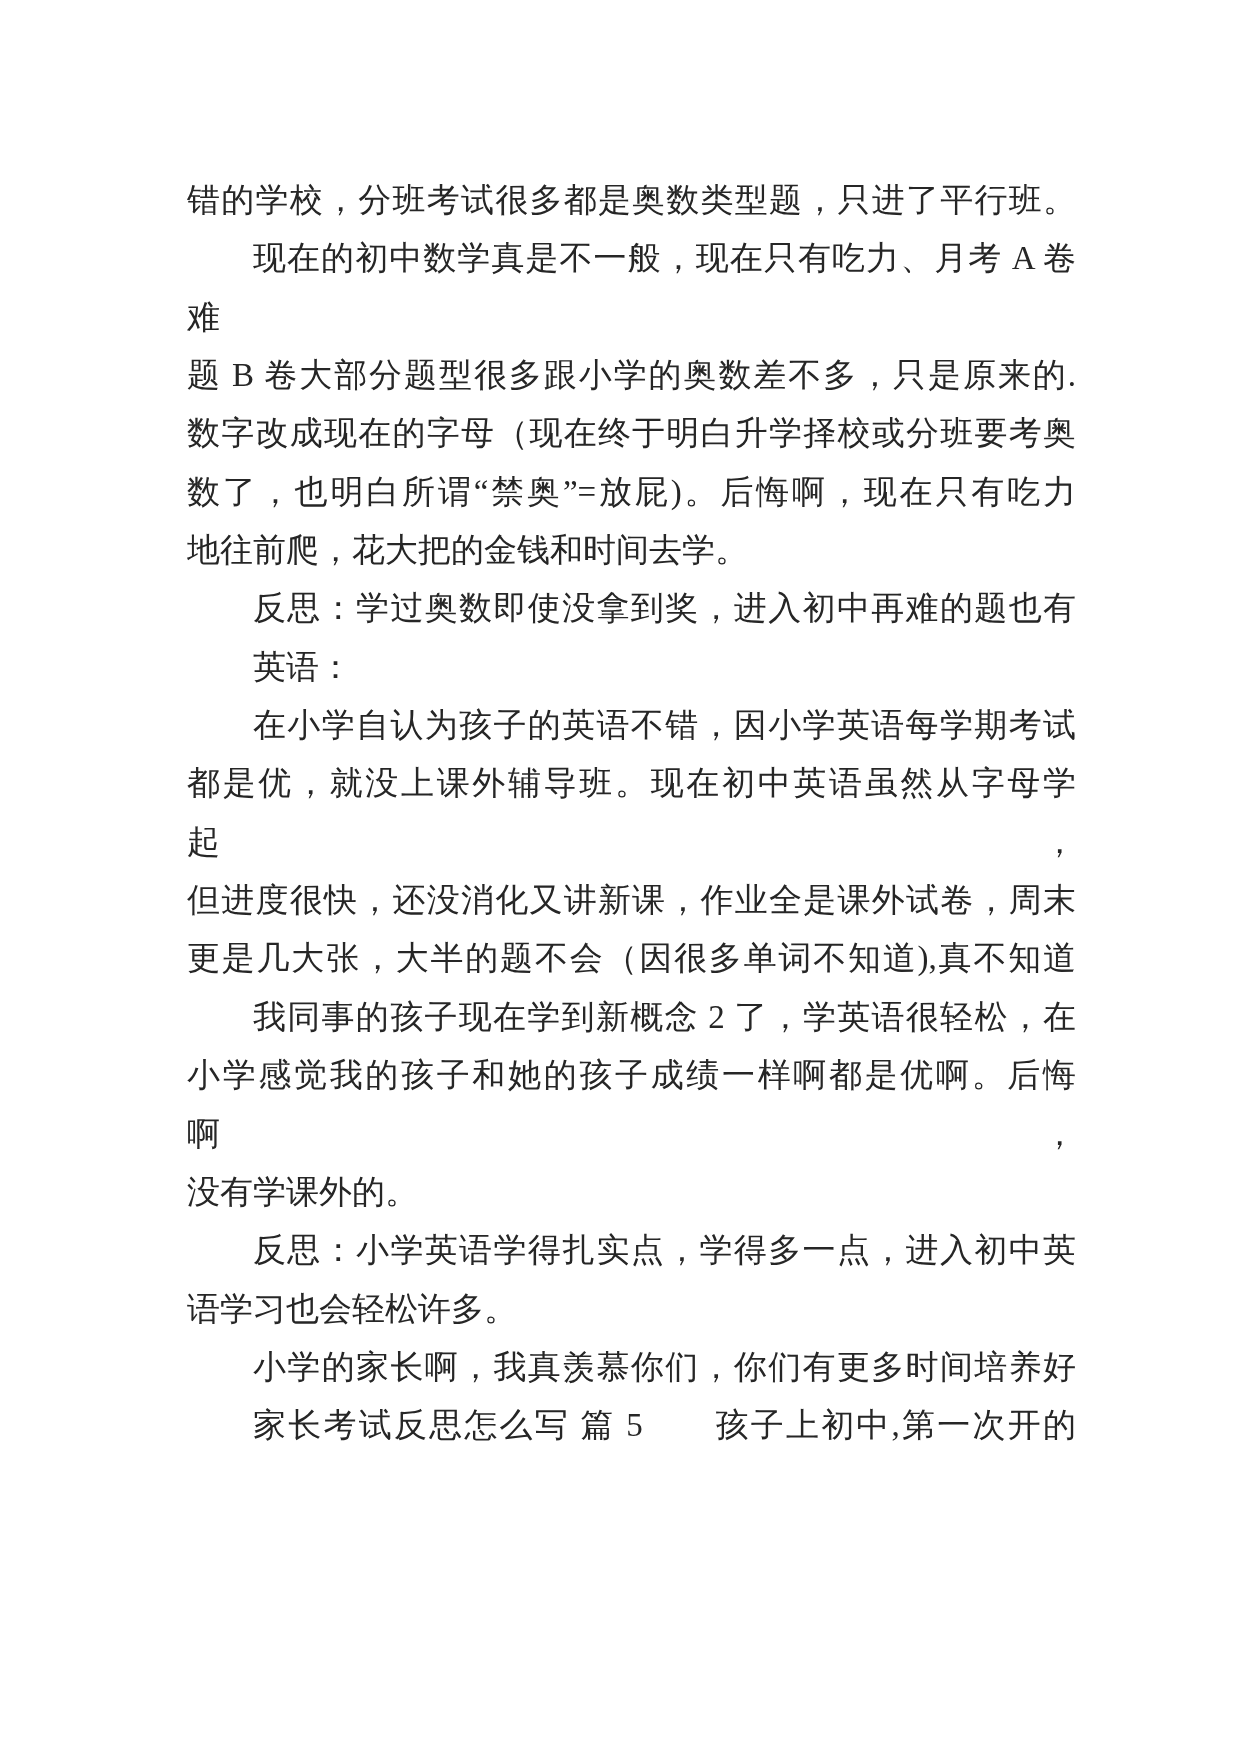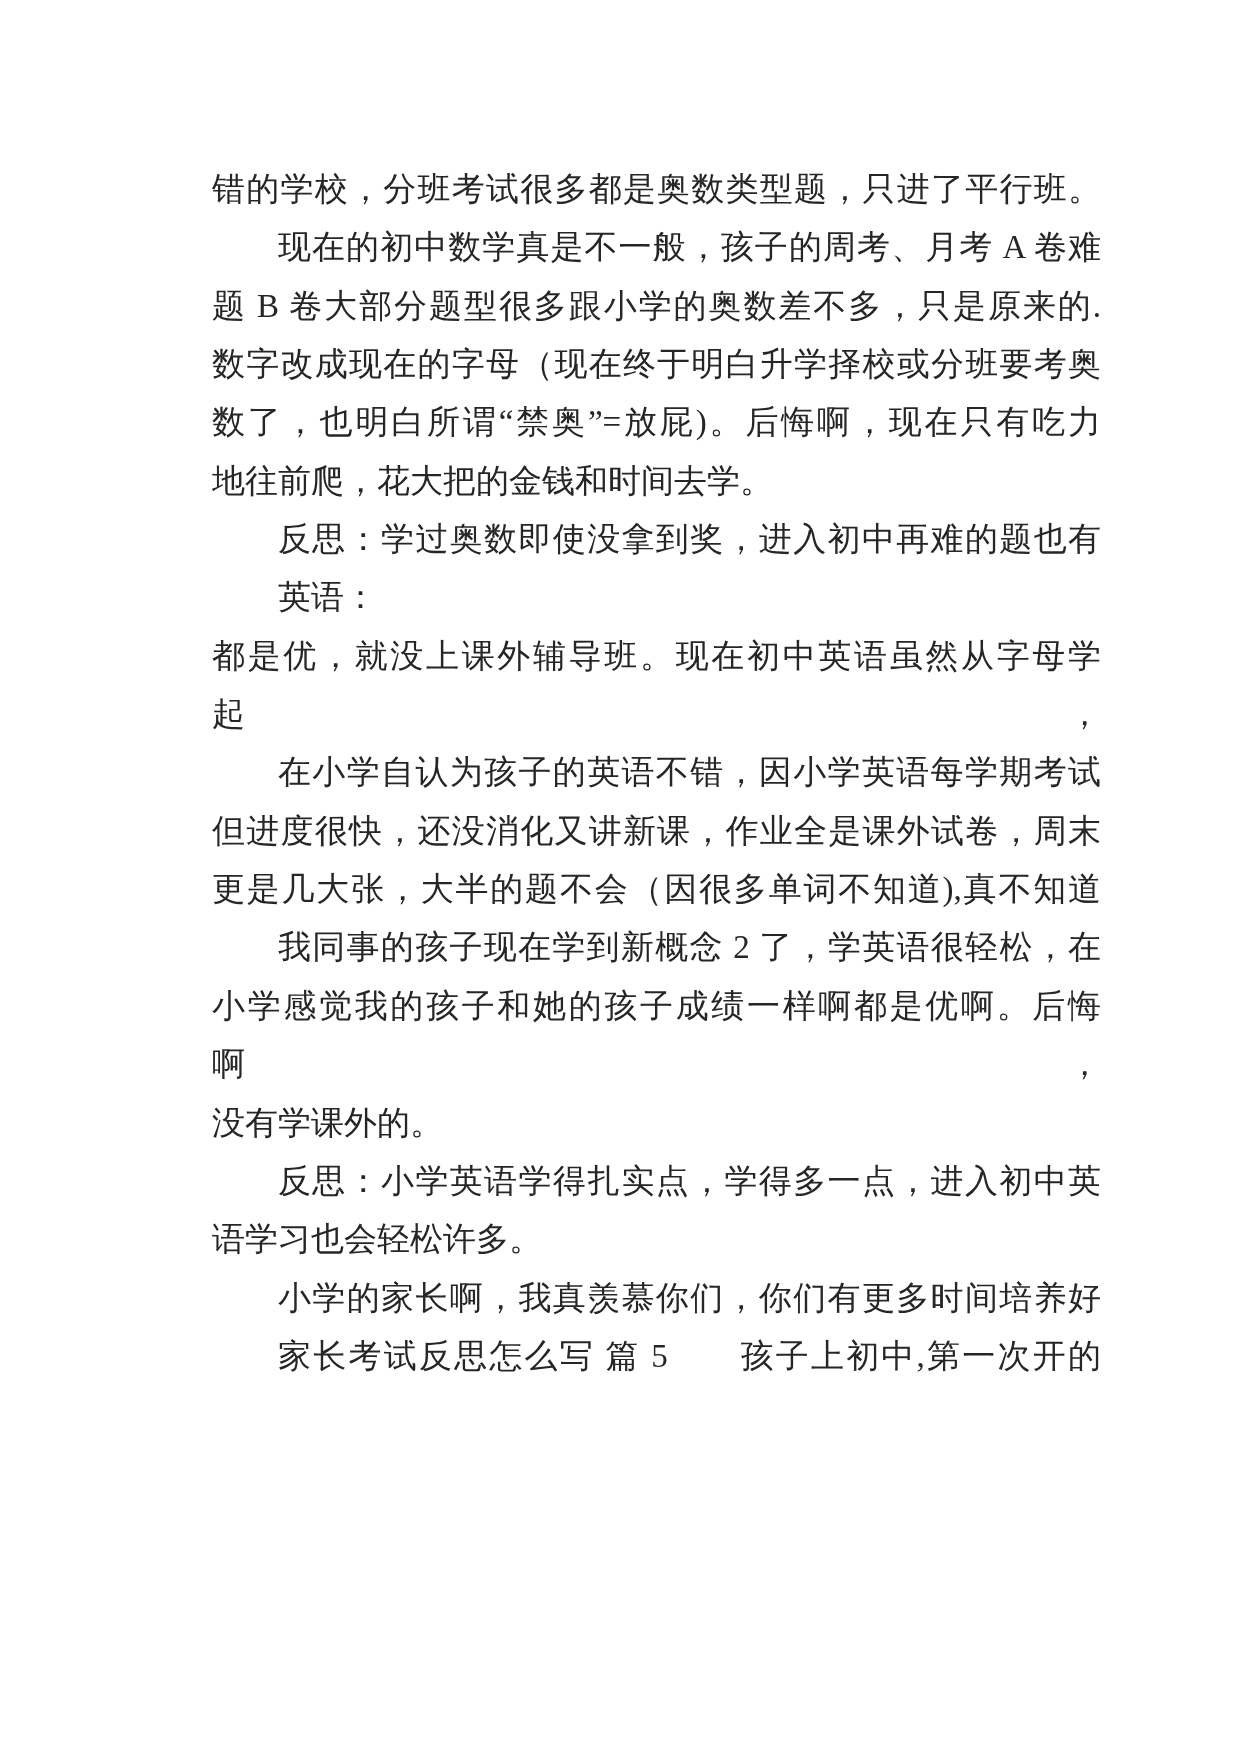--- a/index.html
+++ b/index.html
@@ -18,23 +18,22 @@
     position: absolute;
     left: 0;
     top: 0;
     width: 1241px;
     height: 1754px;
     background: #ffffff;
   }
   .text-block {
     position: absolute;
     left: 187px;
-    top: 160px;
+    top: 171px;
     width: 889px;
-    margin-left: 25px;
   }
   .line {
     font-size: 33px;
     line-height: 58.35px;
     color: #262626;
     white-space: normal;
     letter-spacing: 0;
     text-align: justify;
     text-align-last: justify;
     text-justify: inter-character;
@@ -46,29 +45,29 @@
   .line.indent {
     text-indent: 66px;
   }
 </style>
 </head>
 <body>
 
 <div class="doc-page">
   <div class="text-block">
       <div class="line">错的学校，分班考试很多都是奥数类型题，只进了平行班。</div>
-      <div class="line indent">现在的初中数学真是不一般，孩子的周考、月考 A 卷难</div>
+      <div class="line indent">现在的初中数学真是不一般，现在只有吃力、月考 A 卷难</div>
       <div class="line">题 B 卷大部分题型很多跟小学的奥数差不多，只是原来的.</div>
       <div class="line">数字改成现在的字母（现在终于明白升学择校或分班要考奥</div>
       <div class="line">数了，也明白所谓“禁奥”=放屁)。后悔啊，现在只有吃力</div>
       <div class="line short">地往前爬，花大把的金钱和时间去学。</div>
       <div class="line indent">反思：学过奥数即使没拿到奖，进入初中再难的题也有</div>
       <div class="line indent short">英语：</div>
+      <div class="line indent">在小学自认为孩子的英语不错，因小学英语每学期考试</div>
       <div class="line">都是优，就没上课外辅导班。现在初中英语虽然从字母学起，</div>
-      <div class="line indent">在小学自认为孩子的英语不错，因小学英语每学期考试</div>
       <div class="line">但进度很快，还没消化又讲新课，作业全是课外试卷，周末</div>
       <div class="line">更是几大张，大半的题不会（因很多单词不知道),真不知道</div>
       <div class="line indent">我同事的孩子现在学到新概念 2 了，学英语很轻松，在</div>
       <div class="line">小学感觉我的孩子和她的孩子成绩一样啊都是优啊。后悔啊，</div>
       <div class="line short">没有学课外的。</div>
       <div class="line indent">反思：小学英语学得扎实点，学得多一点，进入初中英</div>
       <div class="line short">语学习也会轻松许多。</div>
       <div class="line indent">小学的家长啊，我真羡慕你们，你们有更多时间培养好</div>
       <div class="line indent">家长考试反思怎么写 篇 5　　孩子上初中,第一次开的</div>
     </div>

